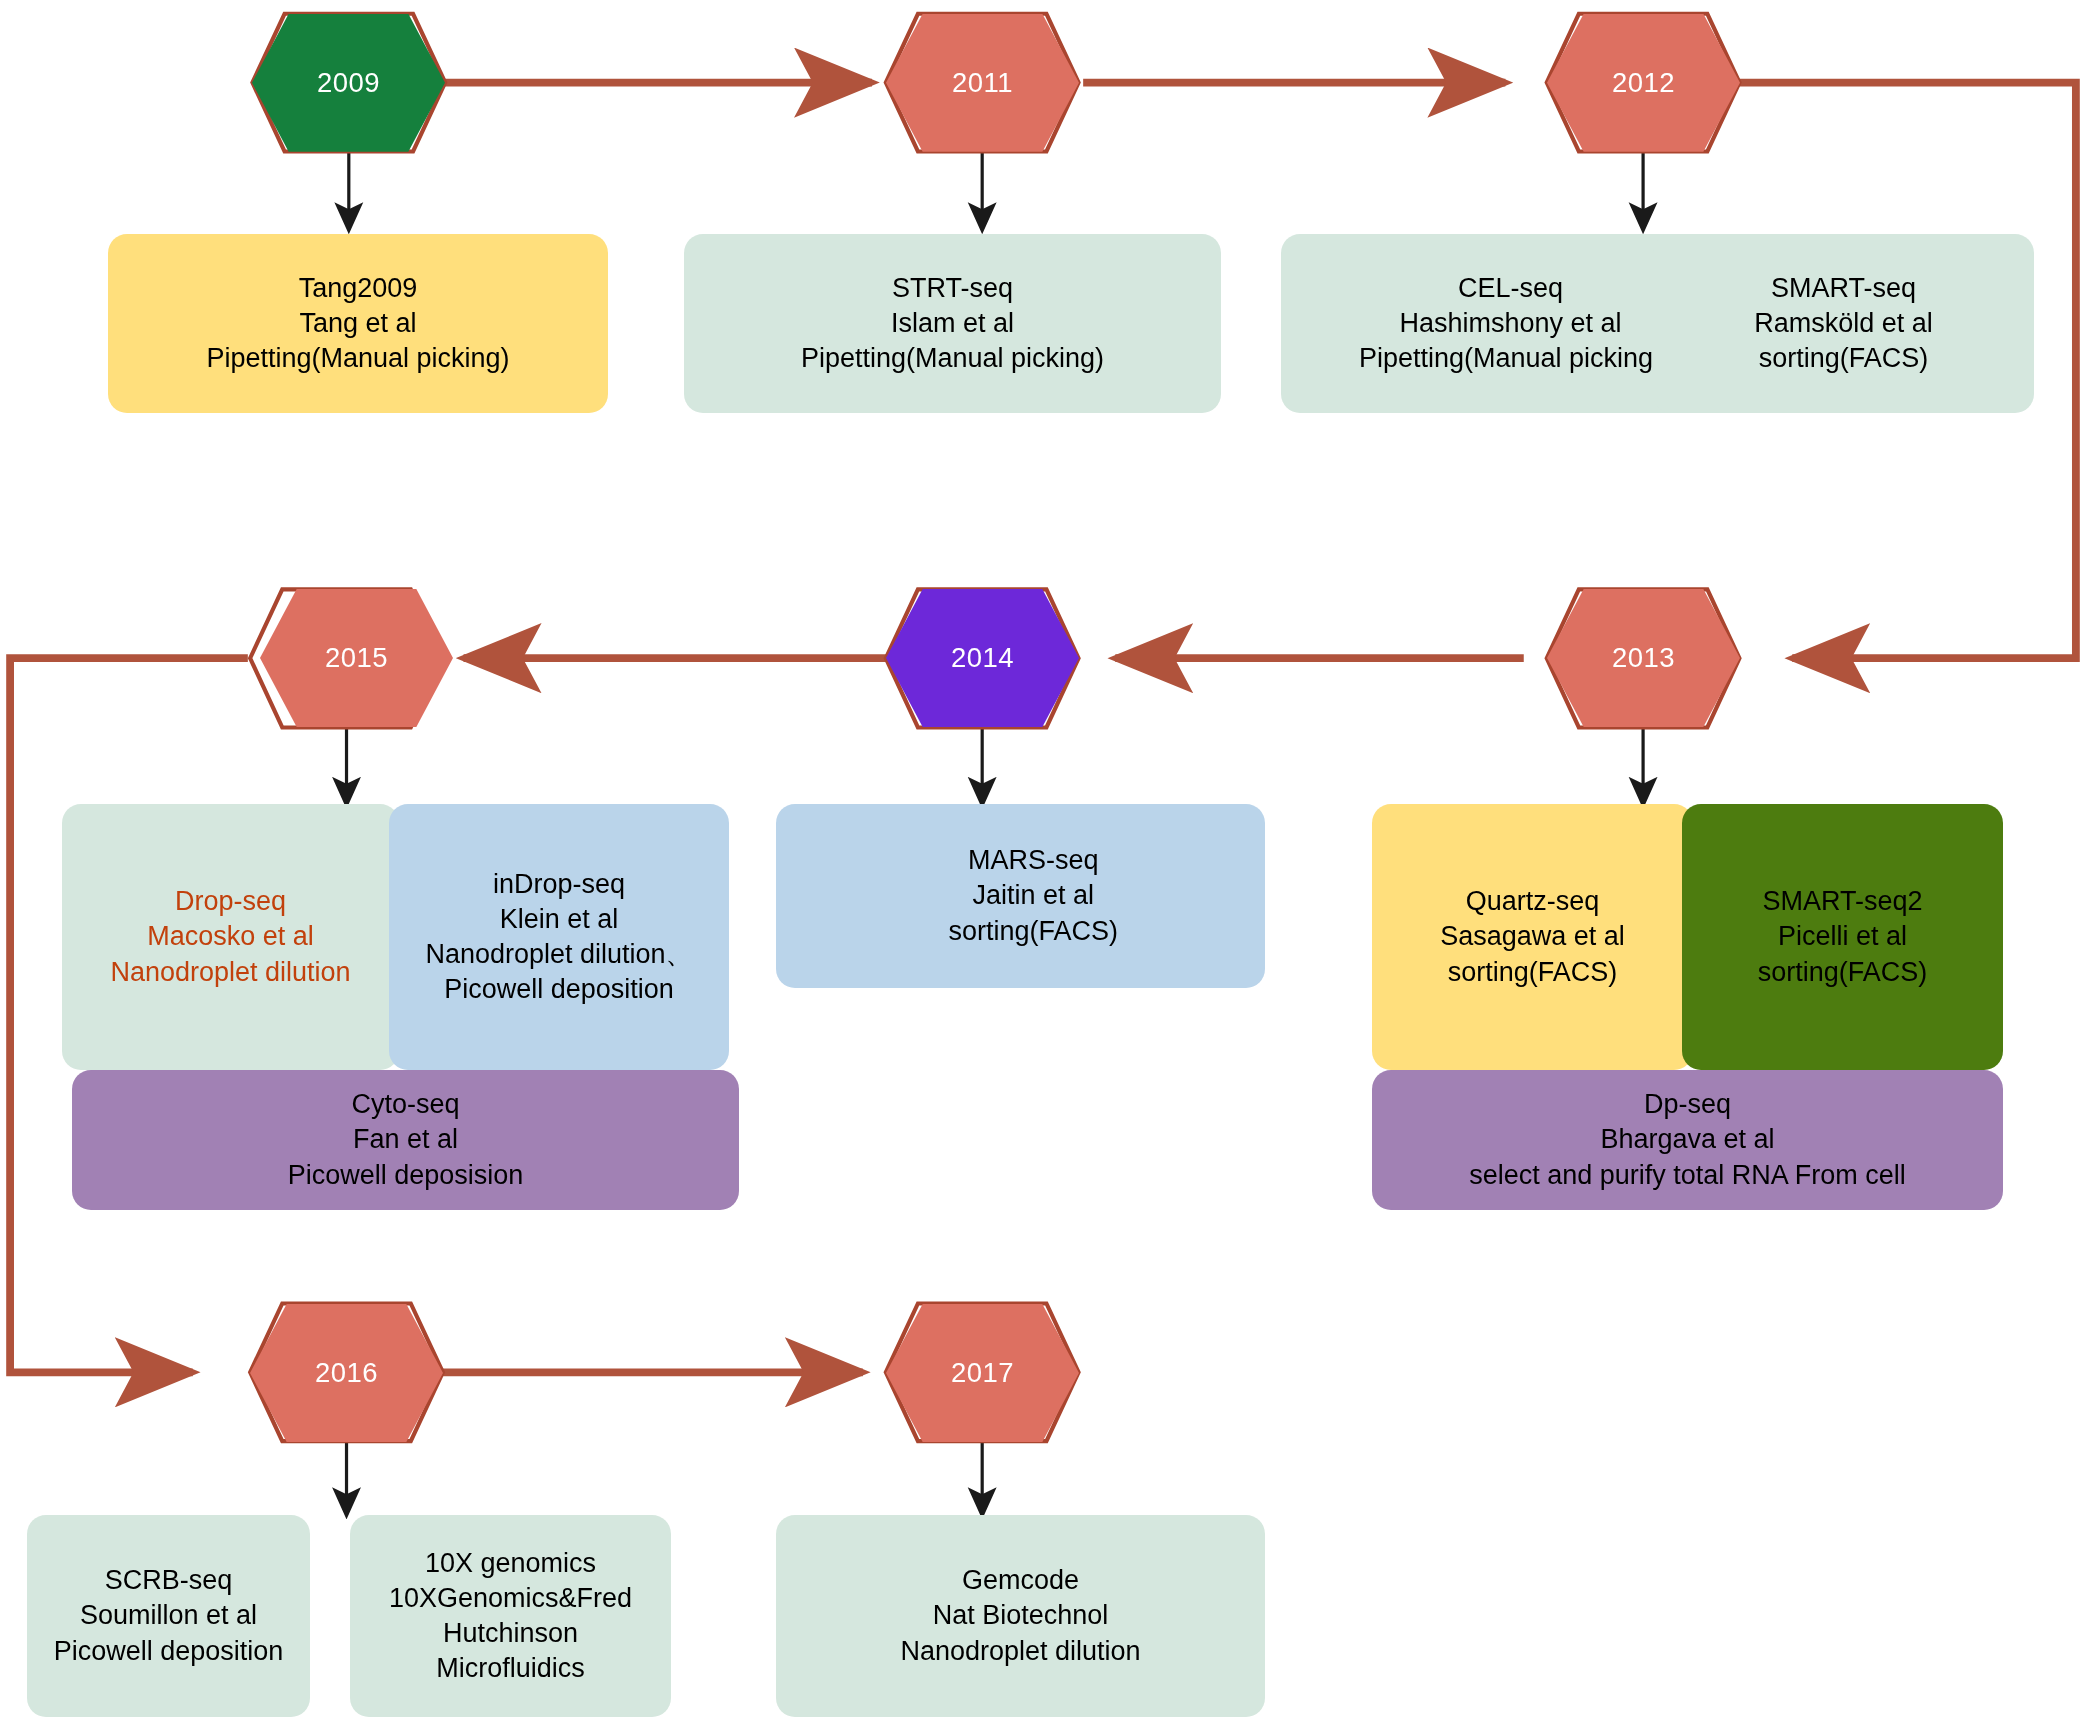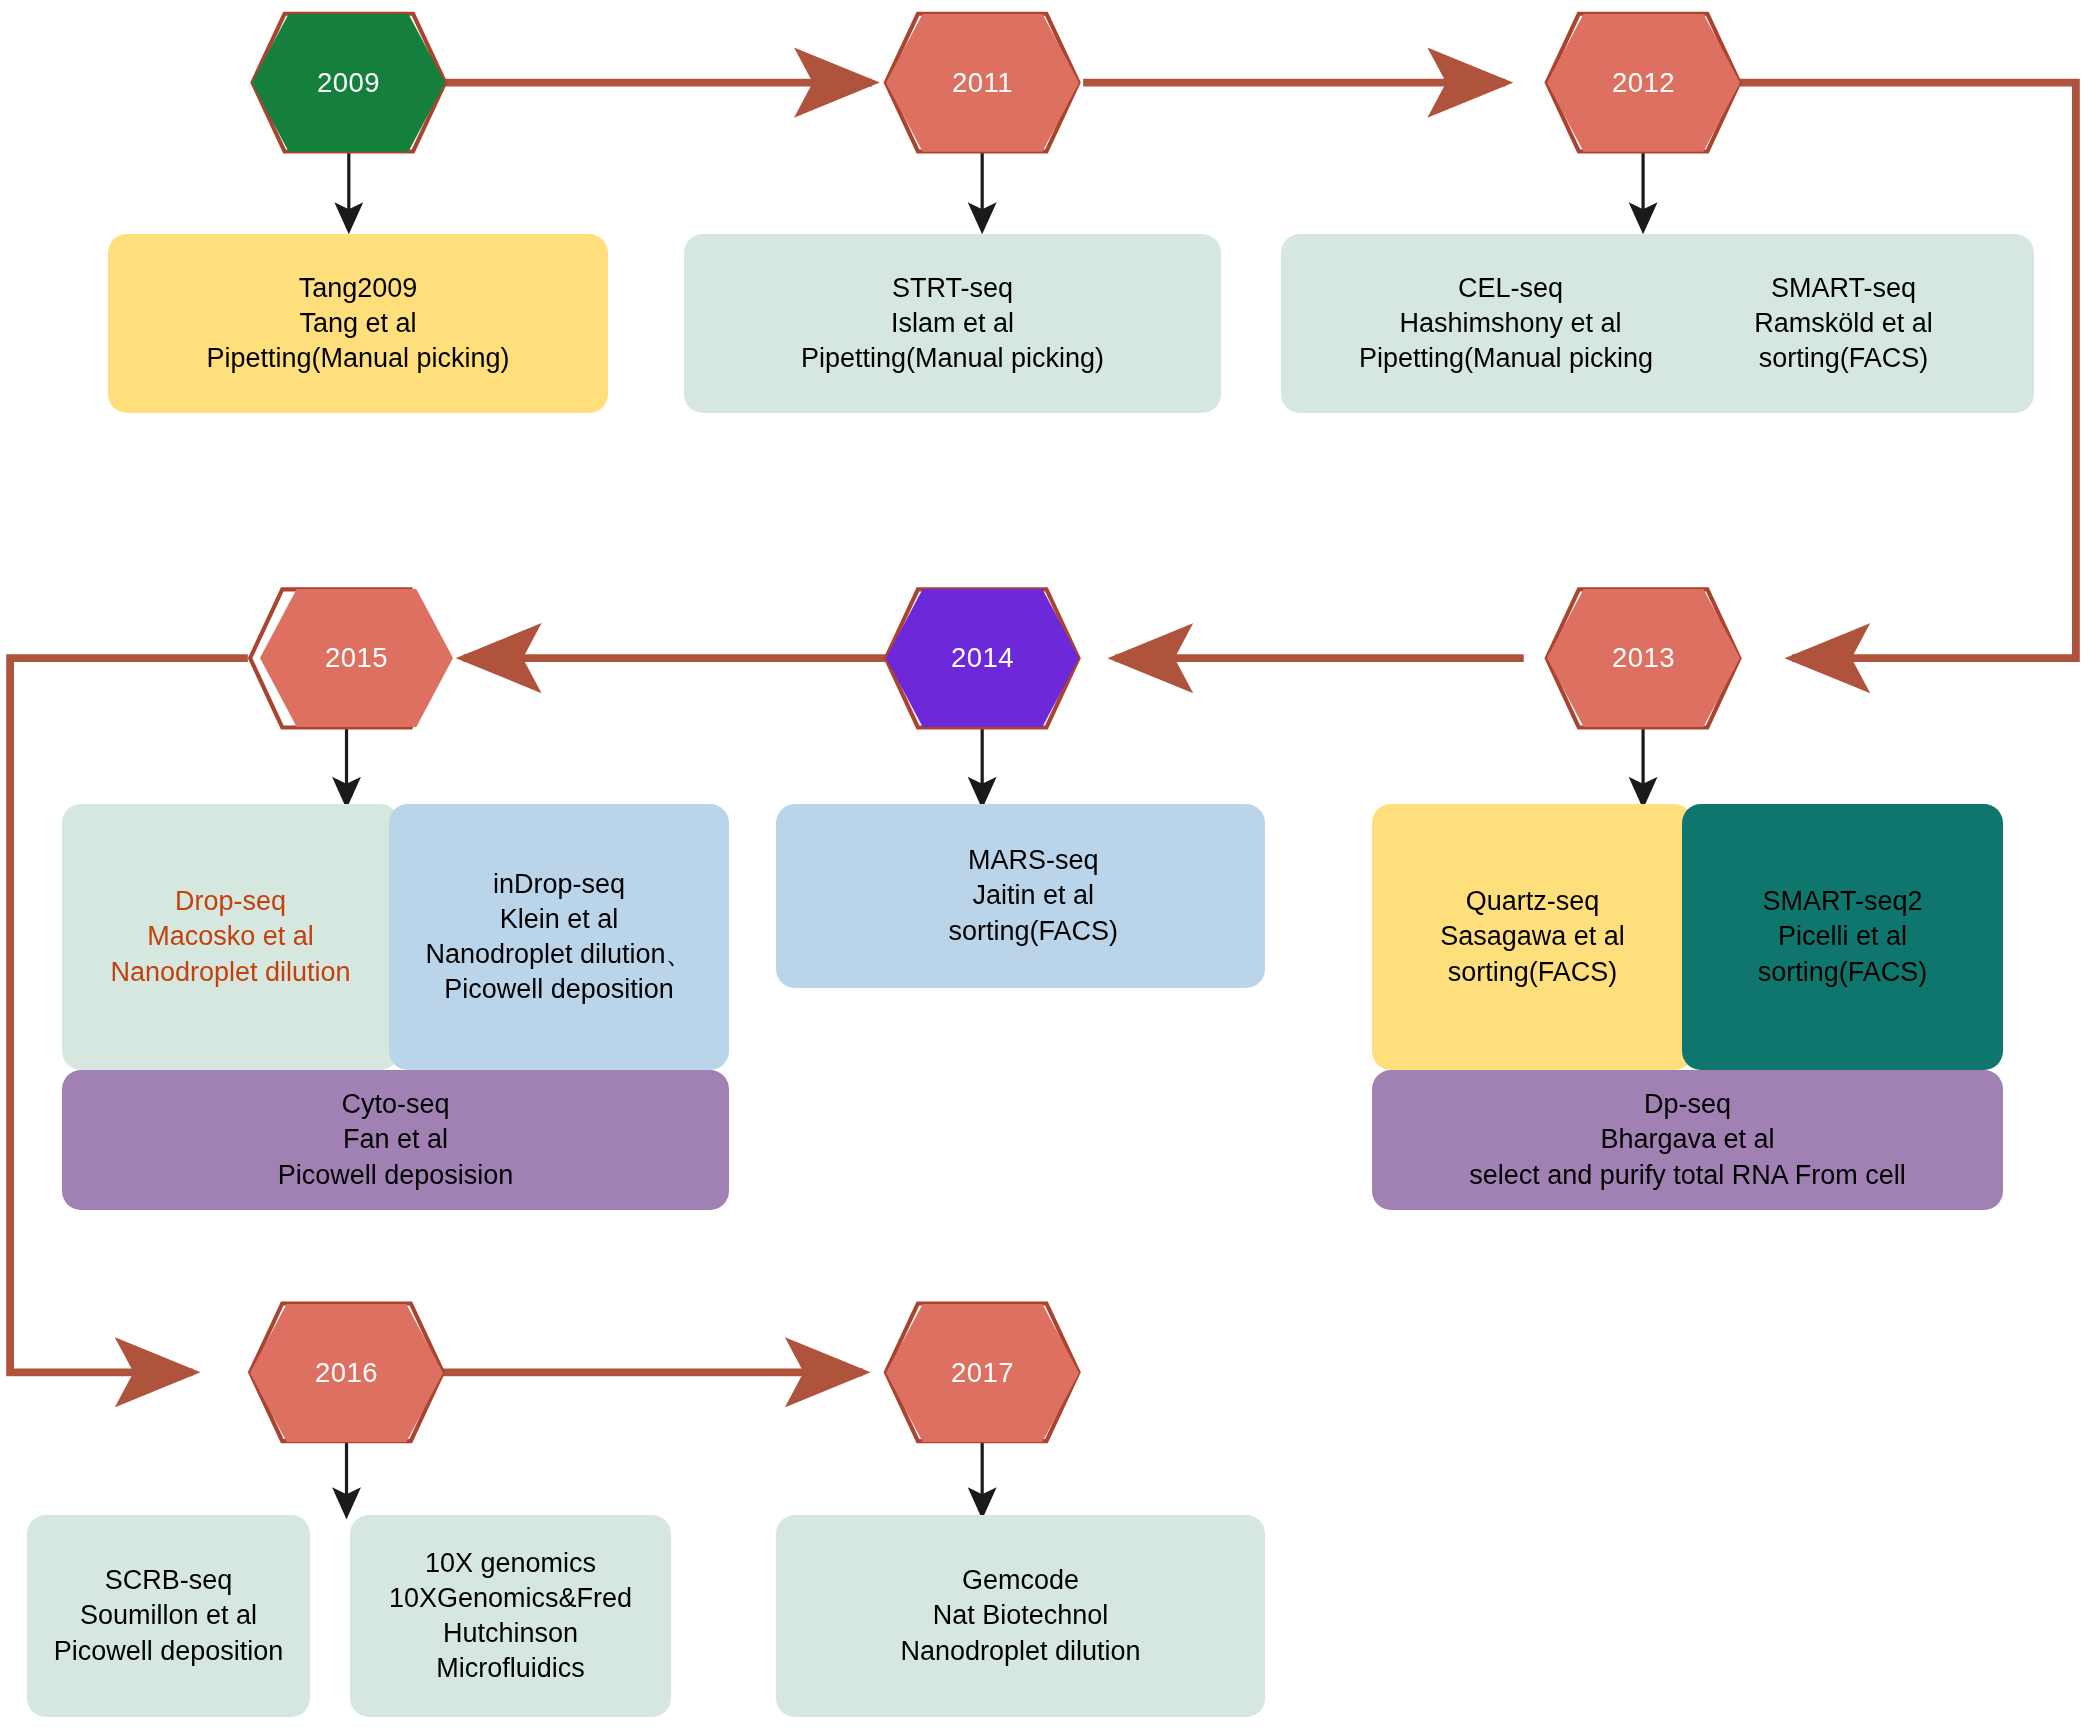--- a/index.html
+++ b/index.html
@@ -155,39 +155,39 @@
     <span class="ln">Nanodroplet dilution</span>
   </div>
 
   <div class="node c-blue" style="left: 389px; top: 804px; width: 340px; height: 266px; background: rgb(186, 212, 234); color: rgb(0, 0, 0);">
     <span class="ln">inDrop-seq</span>
     <span class="ln">Klein et al</span>
     <span class="ln">Nanodroplet dilution、</span>
     <span class="ln">Picowell deposition</span>
   </div>
 
-  <div class="node c-purple" style="left: 62px; top: 1070px; width: 667px; height: 140px; background: rgb(161, 129, 180); color: rgb(0, 0, 0);">
+  <div class="node c-purple" style="left: 72px; top: 1070px; width: 667px; height: 140px; background: rgb(161, 129, 180); color: rgb(0, 0, 0);">
     <span class="ln">Cyto-seq</span>
     <span class="ln">Fan et al</span>
     <span class="ln">Picowell deposision</span>
   </div>
 
   <div class="node c-blue" style="left: 776px; top: 804px; width: 489px; height: 184px; background: rgb(186, 212, 234); color: rgb(0, 0, 0); padding-left: 32px;">
     <span class="ln">MARS-seq</span>
     <span class="ln">Jaitin et al</span>
     <span class="ln">sorting(FACS)</span>
   </div>
 
   <div class="node c-yellow" style="left: 1372px; top: 804px; width: 321px; height: 266px; background: rgb(255, 223, 124); color: rgb(0, 0, 0);">
     <span class="ln">Quartz-seq</span>
     <span class="ln">Sasagawa et al</span>
     <span class="ln">sorting(FACS)</span>
   </div>
 
-  <div class="node c-green" style="left: 1682px; top: 804px; width: 321px; height: 266px; background: #0f766e; color: rgb(0, 0, 0);">
+  <div class="node c-green" style="left: 1682px; top: 804px; width: 321px; height: 266px; background: #4d7c0f; color: rgb(0, 0, 0);">
     <span class="ln">SMART-seq2</span>
     <span class="ln">Picelli et al</span>
     <span class="ln">sorting(FACS)</span>
   </div>
 
   <div class="node c-purple" style="left: 1372px; top: 1070px; width: 631px; height: 140px; background: rgb(161, 129, 180); color: rgb(0, 0, 0);">
     <span class="ln">Dp-seq</span>
     <span class="ln">Bhargava et al</span>
     <span class="ln">select and purify total RNA From cell</span>
   </div>

